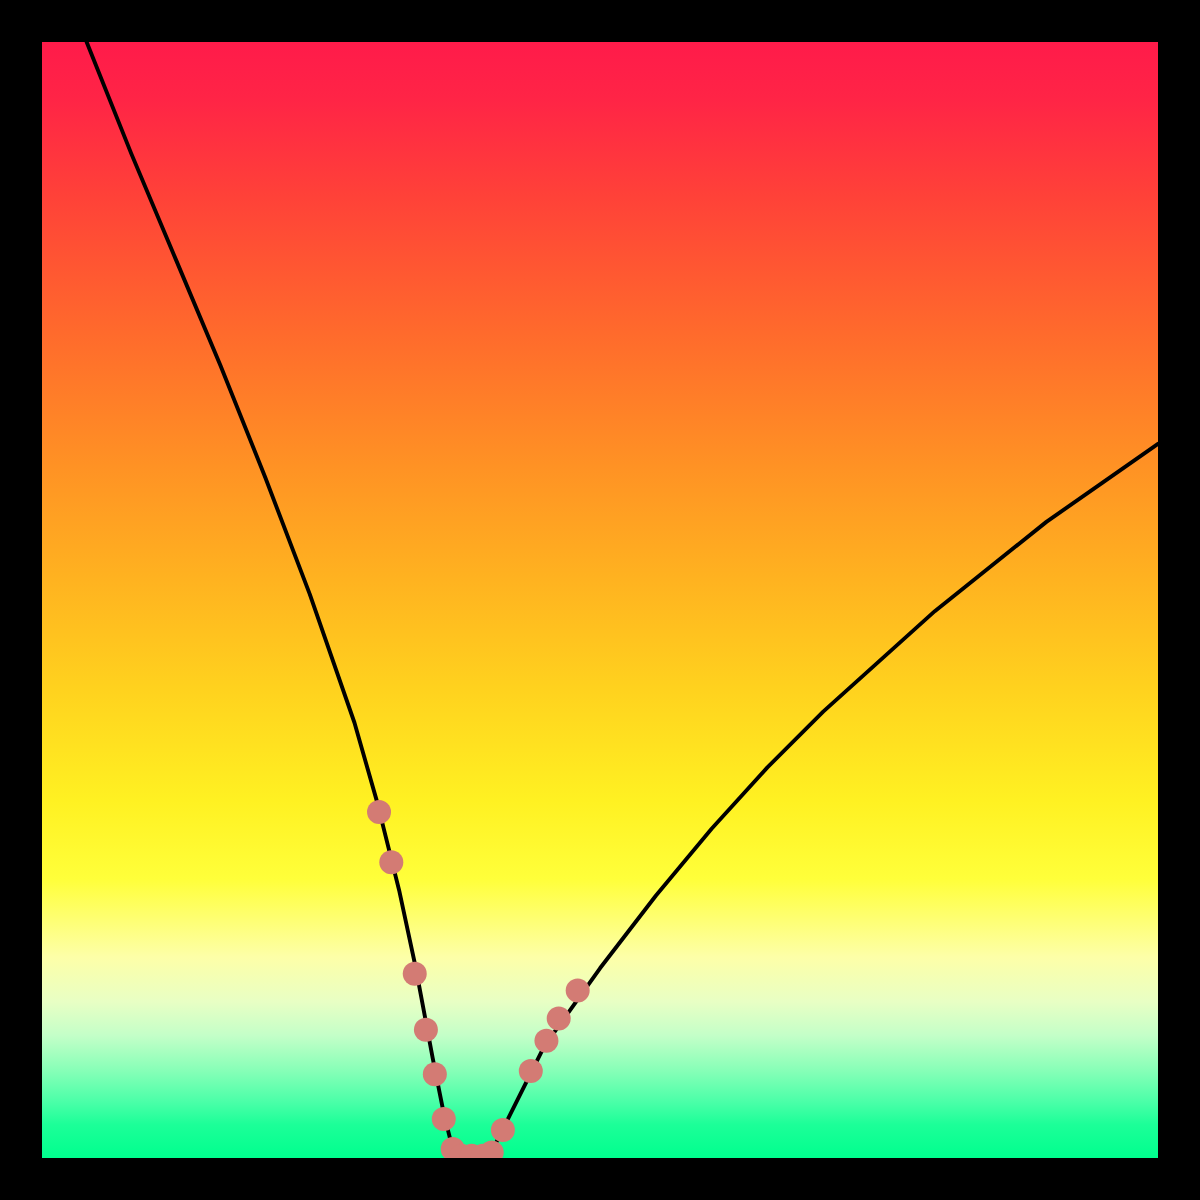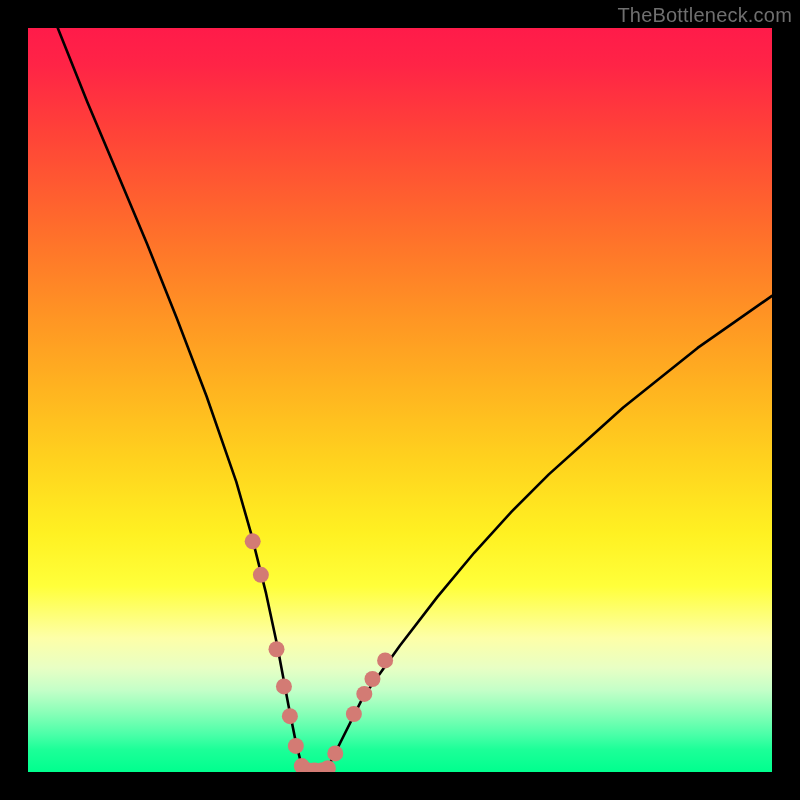--- a/index.html
+++ b/index.html
@@ -86,14 +86,13 @@
           <circle cx="293.88" cy="742.51" r="8" fill="#d37b74"></circle>
           <circle cx="299.83" cy="740.28" r="8" fill="#d37b74"></circle>
           <circle cx="307.27" cy="725.40" r="8" fill="#d37b74"></circle>
           <circle cx="325.87" cy="685.97" r="8" fill="#d37b74"></circle>
           <circle cx="336.29" cy="665.88" r="8" fill="#d37b74"></circle>
           <circle cx="344.47" cy="651.00" r="8" fill="#d37b74"></circle>
           <circle cx="357.12" cy="632.40" r="8" fill="#d37b74"></circle>
         </g>
     </svg>
   </div>
-  <div class="watermark">TheBottleneck.com</div>
 </div>
 
 </body></html>

